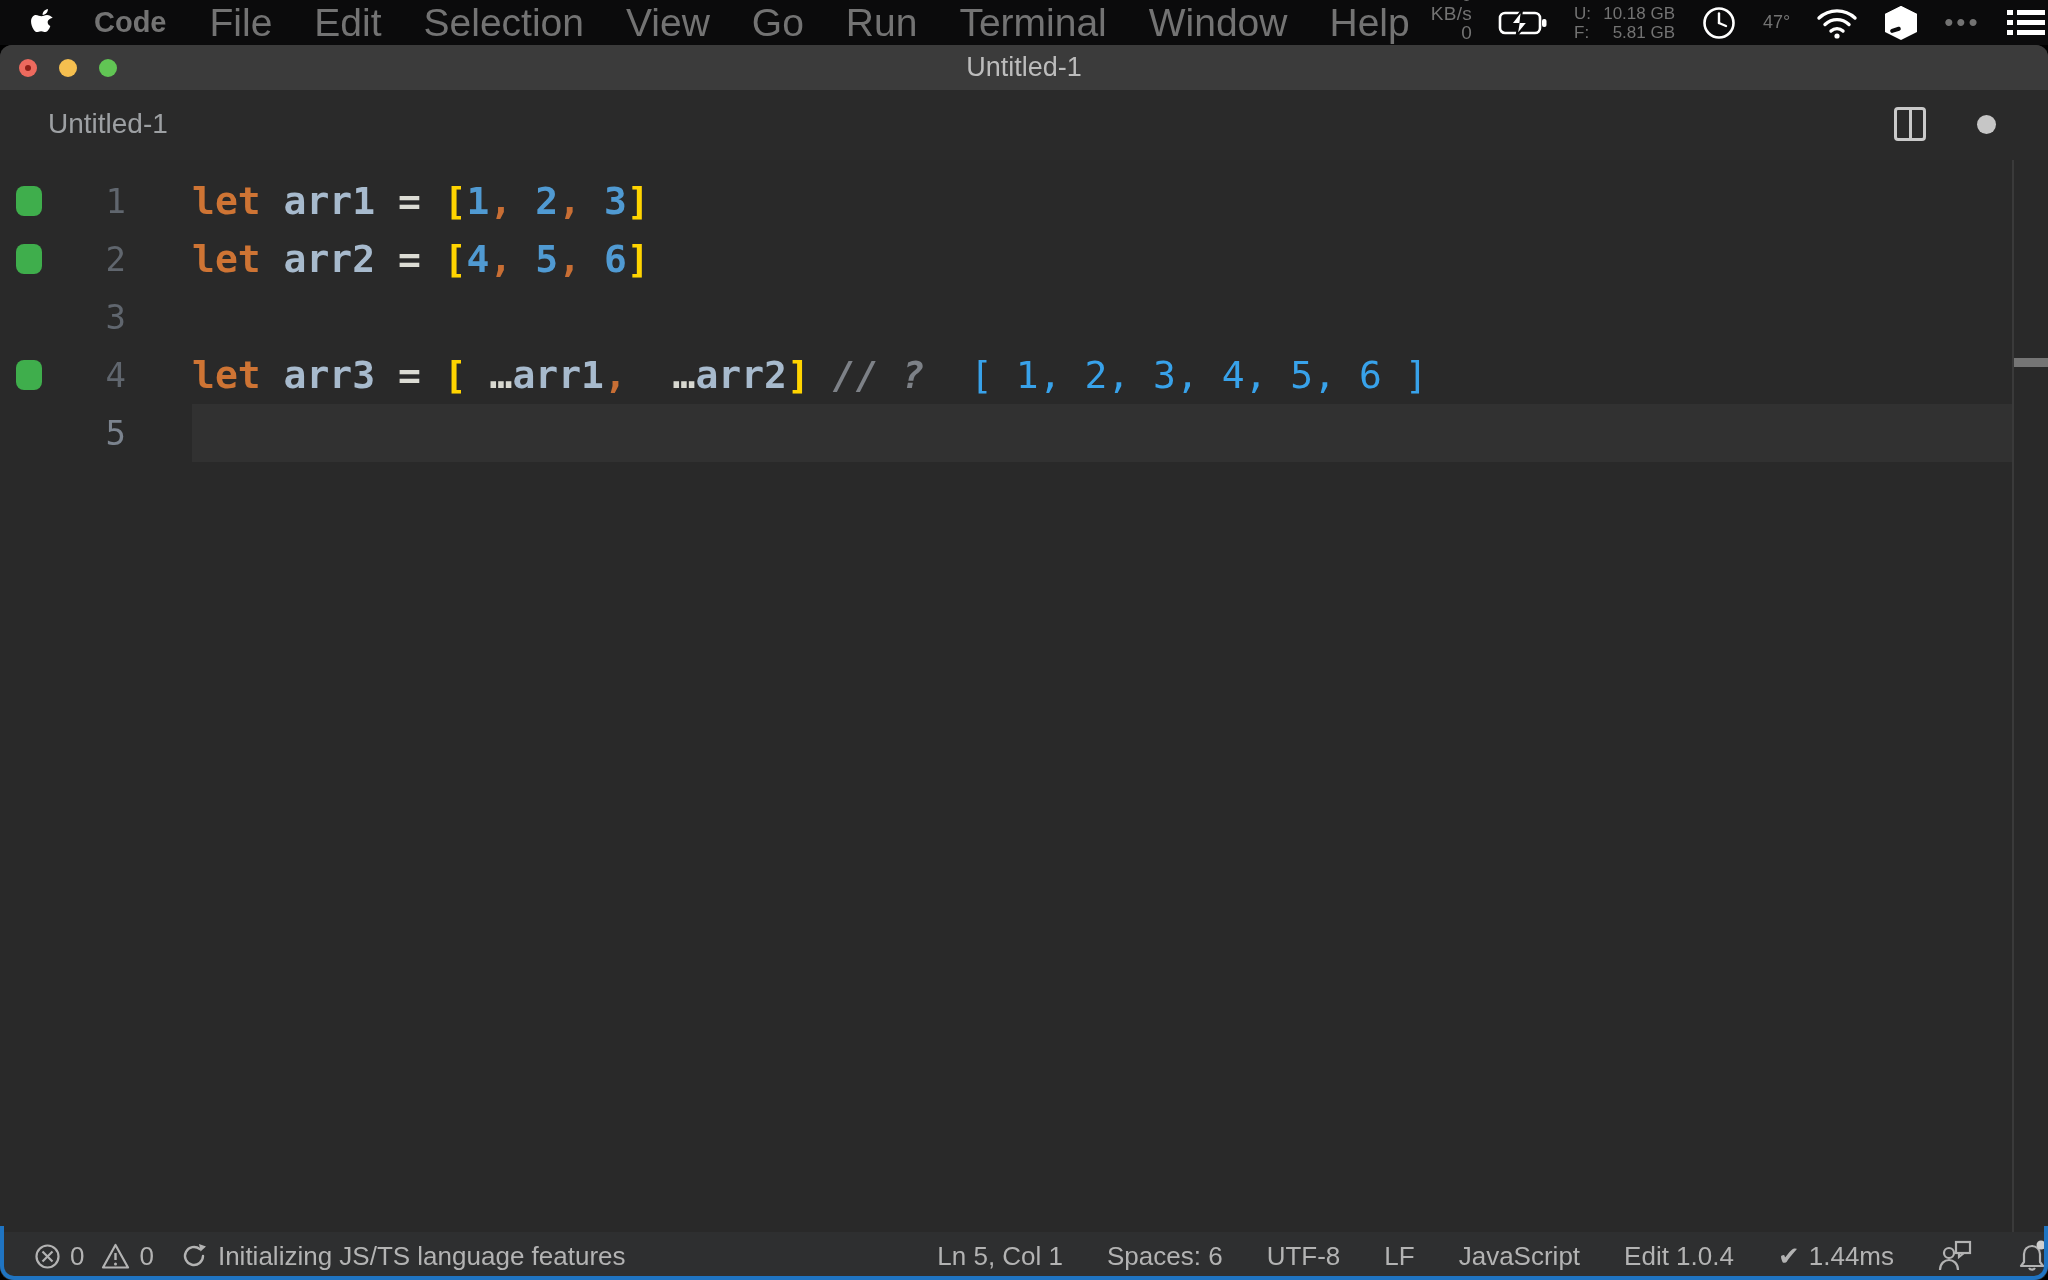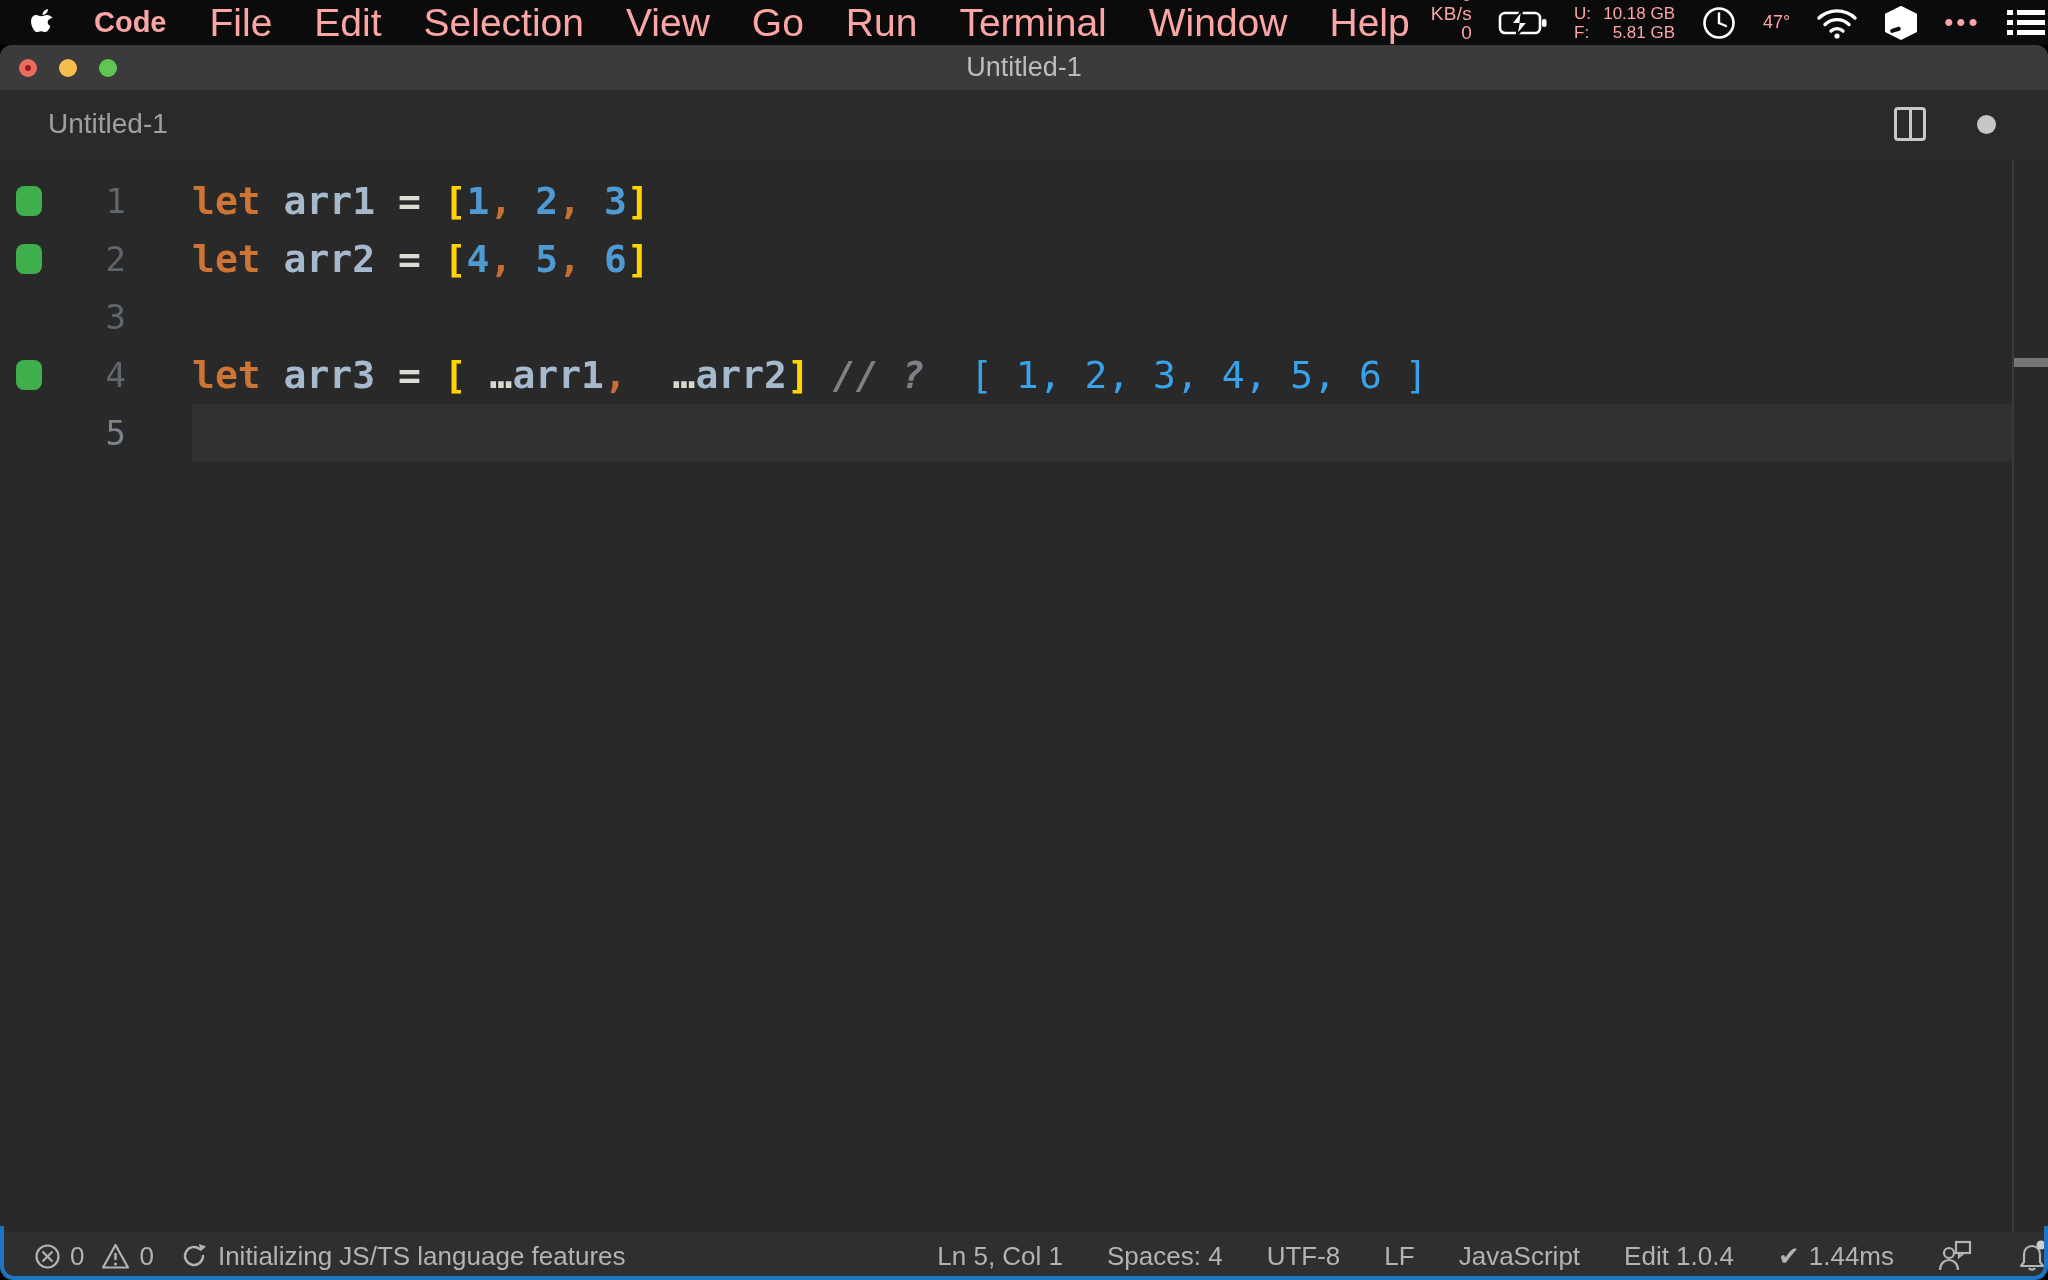--- a/index.html
+++ b/index.html
@@ -1,21 +1,21 @@
 <!DOCTYPE html>
 <html style="--tk-kw: #ce7434; --tk-var: #a7bacd; --tk-op: #dcdcd4; --tk-br: #ffd400; --tk-num: #509ad2; --tk-cm: #c86e34; --tk-sp: #d8d8d0; --tk-co: #7d8187; --tk-qk: #38a2ea;"><head>
 <meta charset="utf-8">
 <style>
   * { margin:0; padding:0; box-sizing:border-box; }
   html,body { width:2048px; height:1280px; background:#000; overflow:hidden;
               font-family:"Liberation Sans", sans-serif; }
 
   
   .menubar { position:absolute; left:0; top:0; width:2048px; height:45px;
-             background:#0b0b0c; display:flex; align-items:center; color:#fca5a5; }
+             background:#0b0b0c; display:flex; align-items:center; color:#737373; }
   .mb-left { display:flex; align-items:center; padding-left:28px; }
   .apple { width:30px; height:34px; margin-right:14px; display:flex; align-items:center; justify-content:center; }
   .app-menu { font-weight:bold; font-size:29px; padding:0 22px; }
   .menu-item { font-size:39px; padding:0 21px; }
   .mb-right { margin-left:auto; display:flex; align-items:center; gap:26px; padding-right:40px; }
   .two-line { font-size:19px; line-height:19px; text-align:right; letter-spacing:.3px; }
   .mem-block { display:flex; gap:10px; font-size:17px; line-height:19px; }
   .mem-labels { text-align:left; }
   .mem-vals { text-align:right; min-width:74px; }
   .temp { font-size:18px; }
@@ -234,21 +234,21 @@
         <svg width="28" height="28" viewBox="0 0 28 28">
           <path d="M23 14 a9 9 0 1 1 -3.2 -6.9" fill="none" stroke="#b3b3b3" stroke-width="2.4" stroke-linecap="round"></path>
           <polygon points="19,2 26,4.5 20.5,9.5" fill="#b3b3b3"></polygon>
         </svg>
         <span>Initializing JS/TS language features</span>
       </span>
     </div>
 
     <div class="sb-right">
       <span>Ln 5, Col 1</span>
-      <span>Spaces: 4</span>
+      <span>Spaces: 6</span>
       <span>UTF-8</span>
       <span>LF</span>
       <span>JavaScript</span>
       <span>Edit 1.0.4</span>
       <span class="sb-group">
         <span class="check">✔</span>
         <span>1.44ms</span>
       </span>
       <span>
         <svg width="34" height="32" viewBox="0 0 34 32">

